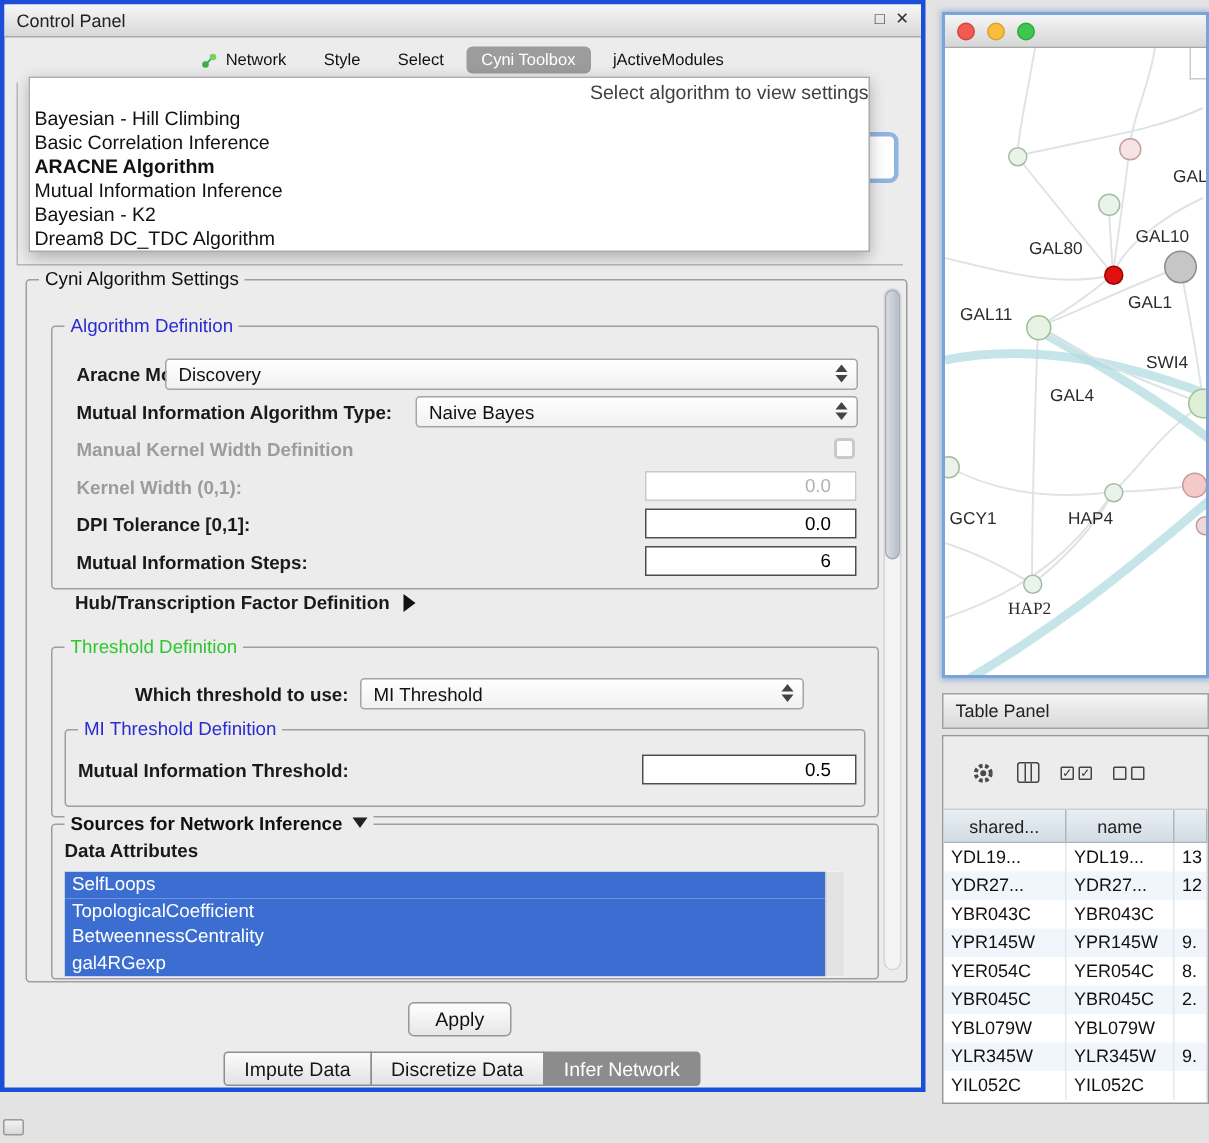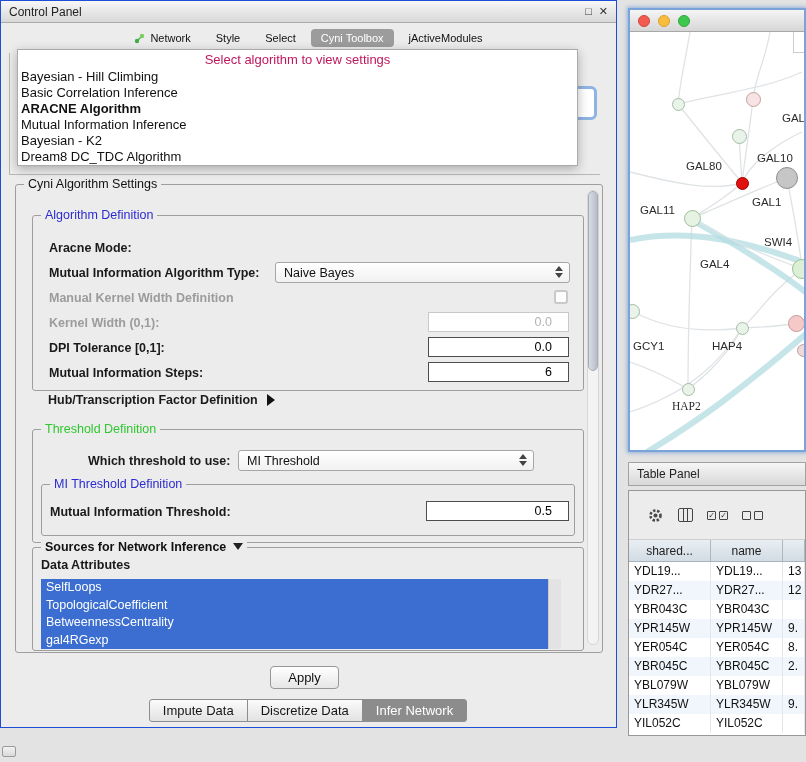--- a/index.html
+++ b/index.html
@@ -3,21 +3,21 @@
 <meta charset="utf-8">
 <style>
   * { margin:0; padding:0; box-sizing:border-box; }
   html,body { width:806px; height:762px; }
   body { background:#e3e3e3; font-family:"Liberation Sans", sans-serif; font-size:13px; color:#111;
          position:relative; overflow:hidden; }
 
   .abs { position:absolute; }
 
   
-  .window { position:absolute; background:#ececec; border:1px solid #1d4ed8; }
+  .window { position:absolute; background:#ececec; border:3px solid #1d4ed8; }
   .titlebar { position:absolute; left:0; right:0; top:0; height:22px;
               background:linear-gradient(#f7f7f7,#d8d8d8); border-bottom:1px solid #aaa;
               display:flex; align-items:center; padding:0 8px; }
   .titlebar .title { font-size:12px; color:#222; }
   .win-btns { margin-left:auto; display:flex; gap:7px; }
   .win-btn { font-size:11px; color:#333; cursor:default; line-height:1; }
 
   
   .control-panel { left:0; top:8; width:617px; height:728px; }
 
@@ -28,21 +28,21 @@
 
   
   .frag-vline { left:8px; top:52px; height:121px; width:0; border-left:1px solid #b7b7b7; }
   .frag-hline { left:8px; top:173px; width:591px; height:0; border-top:1px solid #b7b7b7; }
   .frag-combo { left:551px; top:85px; width:45px; height:34px; background:#fff;
                 border:3px solid #8fb4e4; border-radius:6px; display:flex; align-items:center; justify-content:center; }
 
   
   .algo-popup { left:16px; top:48px; width:561px; height:117px; background:#fff;
                 border:1px solid #ababab; box-shadow:0 3px 10px rgba(0,0,0,.28); z-index:20; padding-top:2px; }
-  .algo-placeholder { height:17px; text-align:center; color:#be185d; font-size:13px; }
+  .algo-placeholder { height:17px; text-align:right; color:#404040; font-size:13px; }
   .algo-item { height:16px; line-height:16px; padding-left:3px; font-size:13px; white-space:nowrap; }
   .algo-item.current { font-weight:bold; }
 
   
   .groupbox { position:absolute; border:1px solid #9e9e9e; border-radius:3px; }
   .legend { position:absolute; top:-8px; left:8px; background:#ececec; padding:0 4px;
             font-size:12.5px; white-space:nowrap; }
   .legend.blue { color:#2b2bcf; }
   .legend.green { color:#2fc72f; }
 
@@ -196,20 +196,27 @@
     <span class="legend">Cyni Algorithm Settings</span>
 
     <div class="scrollbar">
       <div class="scroll-thumb"></div>
     </div>
 
     <div class="groupbox" style="left:16px; top:30px; width:552px; height:176px;">
       <span class="legend blue">Algorithm Definition</span>
 
       <span class="flabel" style="left:16px; top:25px;">Aracne Mode:</span>
+      <div class="combo" style="left:75px; top:21px; width:462px;">
+        <span>Discovery</span>
+        <span class="stepper">
+            <i class="up"></i>
+            <i class="dn"></i>
+          </span>
+      </div>
 
       <span class="flabel" style="left:16px; top:50px;">Mutual Information Algorithm Type:</span>
       <div class="combo" style="left:242px; top:46px; width:295px;">
         <span>Naive Bayes</span>
         <span class="stepper">
             <i class="up"></i>
             <i class="dn"></i>
           </span>
       </div>
 

